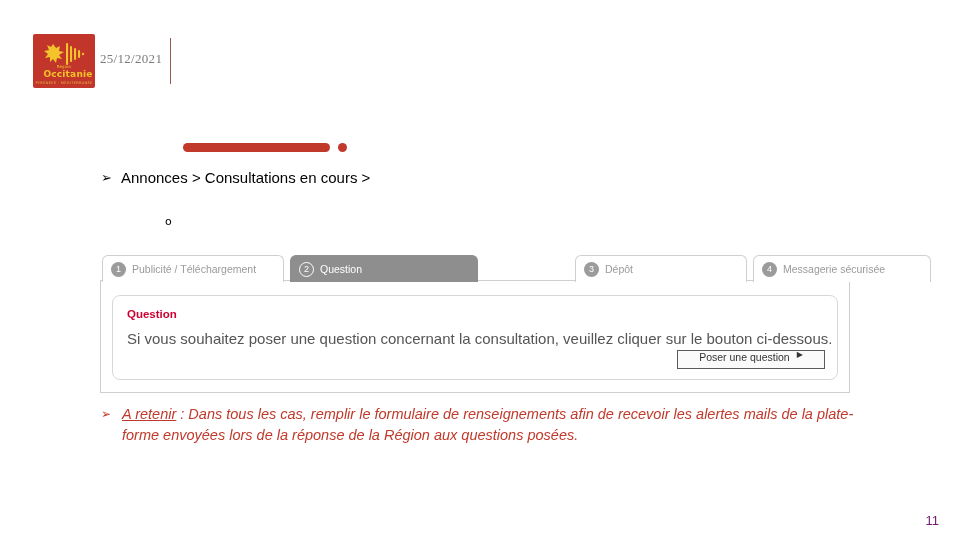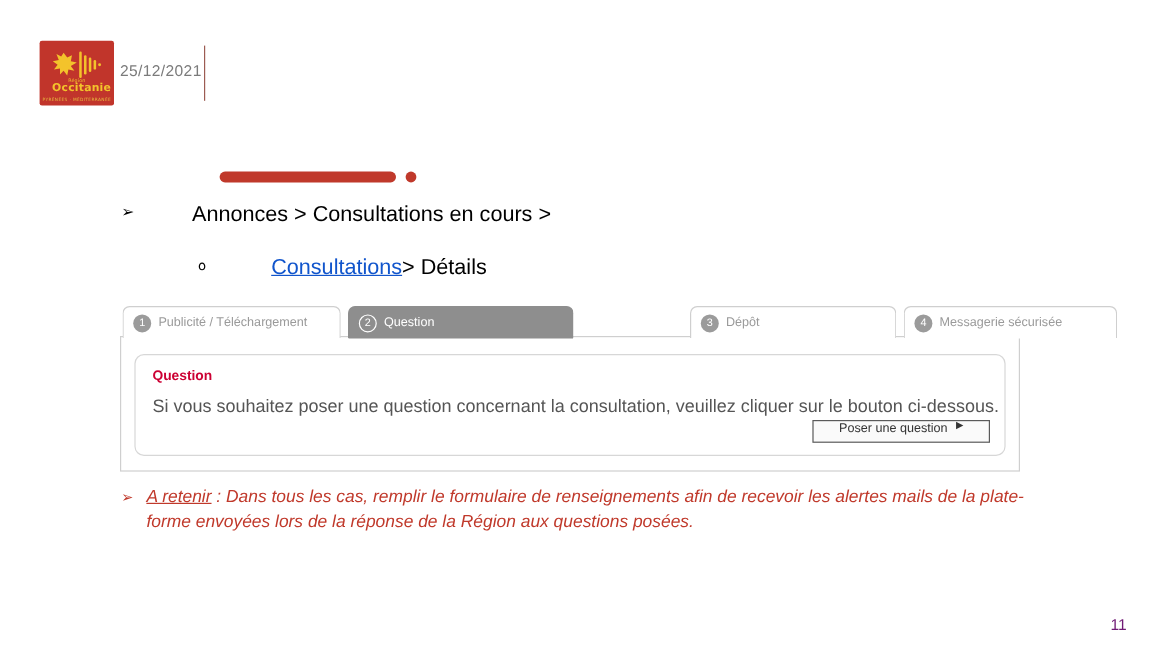--- a/index.html
+++ b/index.html
@@ -84,21 +84,21 @@
     letter-spacing: .3px;
     font-family: "DejaVu Sans", sans-serif;
   }
   .date {
     position: absolute;
     left: 100px;
     top: 51px;
     font-size: 13px;
     color: #7B7B7B;
     letter-spacing: .3px;
-    font-family: Liberation Sans, sans-serif;
+    font-family: Liberation Serif, serif;
   }
   .hdr-sep {
     position: absolute;
     left: 170px;
     top: 38px;
     width: 1px;
     height: 46px;
     background: #9C5B52;
   }
 
@@ -149,26 +149,25 @@
     width: 20px;
     flex: 0 0 20px;
   }
   .bullet-glyph.arrow { font-size: 13px; }
   .bullet-glyph.circle {
     font-size: 11px;
     width: 22px;
     flex: 0 0 22px;
   }
   .bullet-text {
-    font-size: 18px;
+    font-size: 15px;
     line-height: 20px;
     color: #000000;
     white-space: nowrap;
     font-family: "Liberation Sans", sans-serif;
-    margin-left: 39px;
   }
   .link {
     color: #1155CC;
     text-decoration: underline;
   }
 
   
   .shot {
     position: absolute;
     left: 100px;
@@ -362,21 +361,20 @@
   <div class="title-bar"></div>
   <div class="title-dot"></div>
 
   <div class="bullet-row b1">
     <span class="bullet-glyph arrow">➢</span>
     <span class="bullet-text">Annonces &gt; Consultations en cours &gt;</span>
   </div>
 
   <div class="bullet-row b2">
     <span class="bullet-glyph circle">o</span>
-    <span class="bullet-text"><span class="link">Consultations</span><span>&gt; Détails</span></span>
   </div>
 
   <div class="shot">
 
     <div class="shot-frame"></div>
 
     <div class="tabs">
       <div class="tab t1">
         <span class="tab-num">1</span>
         <span class="tab-label">Publicité / Téléchargement</span>

